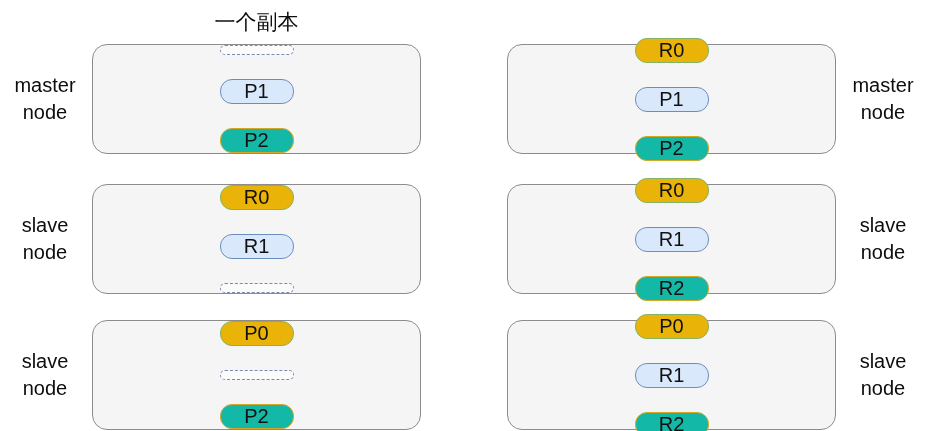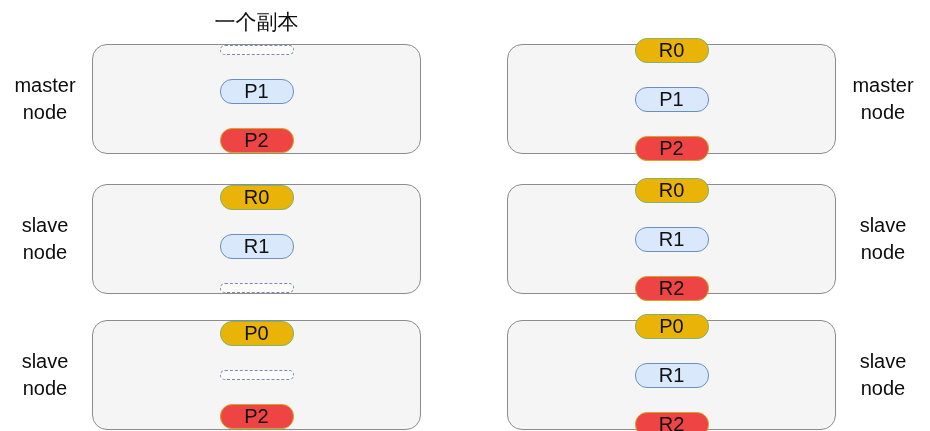--- a/index.html
+++ b/index.html
@@ -60,21 +60,21 @@
     width:74px; height:74px;
     border-radius:12px;
     display:flex;
     align-items:center;
     justify-content:center;
     font-size:20px;
     color:#111;
   }
   .tile-green  { background:#eab308; border:1.5px solid #82b366; }
   .tile-blue   { background:#dae8fc; border:1.5px solid #6c8ebf; }
-  .tile-orange { background:#ef4444; border:1.5px solid #d6a625; }
+  .tile-orange { background:#14b8a6; border:1.5px solid #d6a625; }
   .tile-empty  { background:#fbfbfc; border:1.5px dashed #7c89ae; }
 </style>
 </head>
 <body>
 
 <div class="canvas">
 
   <div class="col-title title-left">一个副本</div>
 
   <div class="node-label label-left row1">master

